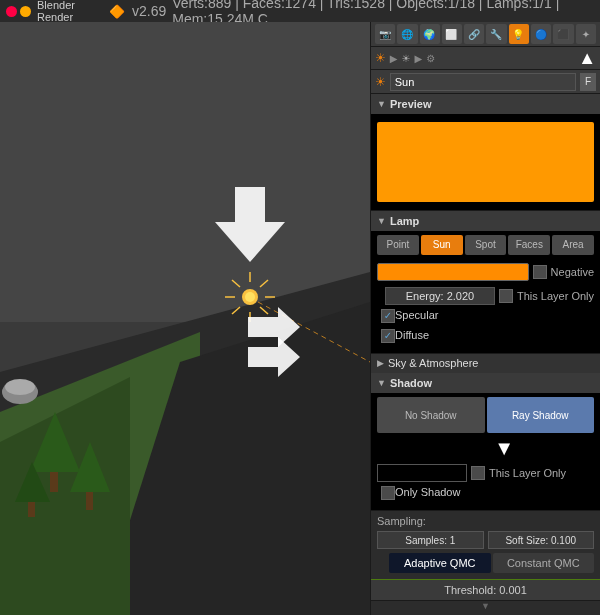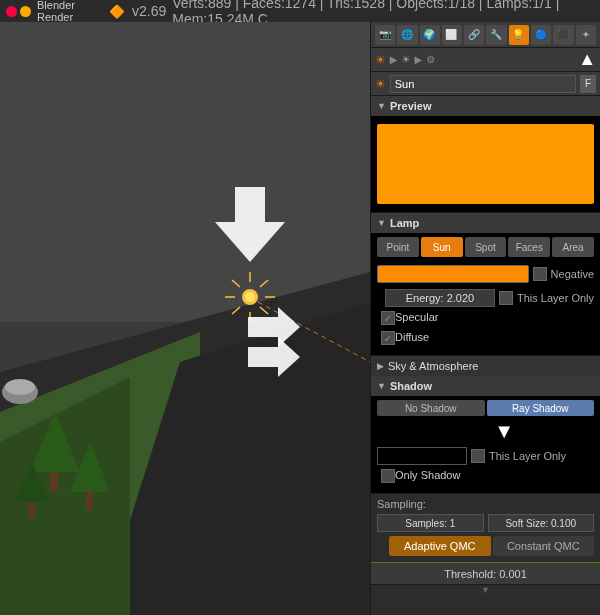--- a/index.html
+++ b/index.html
@@ -242,21 +242,21 @@
     }
 
     
     .shadow-btns {
       display: flex;
       gap: 2px;
       margin-bottom: 4px;
     }
     .shadow-btn {
       flex: 1;
-      height: 16px;
+      height: 36px;
       background: #4a4a4a;
       border: none;
       color: #bbb;
       font-size: 10px;
       cursor: pointer;
       border-radius: 2px;
     }
     .shadow-btn.active {
       background: #5b7aad;
       color: #fff;
@@ -284,21 +284,21 @@
 
     .full-btn {
       width: 100%;
       height: 20px;
       border: none;
       color: #fff;
       font-size: 11px;
       cursor: pointer;
       border-radius: 2px;
     }
-    .full-btn.blue { background: #a16207; margin-left: 12px; }
+    .full-btn.blue { background: #0f172a; margin-left: 12px; }
     .full-btn.dark { background: #3a3a3a; color: #aaa; }
 
     .two-col {
       display: flex;
       gap: 2px;
       margin-bottom: 2px;
     }
     .two-col .full-btn { flex: 1; }
 
     .sky-section-header {

